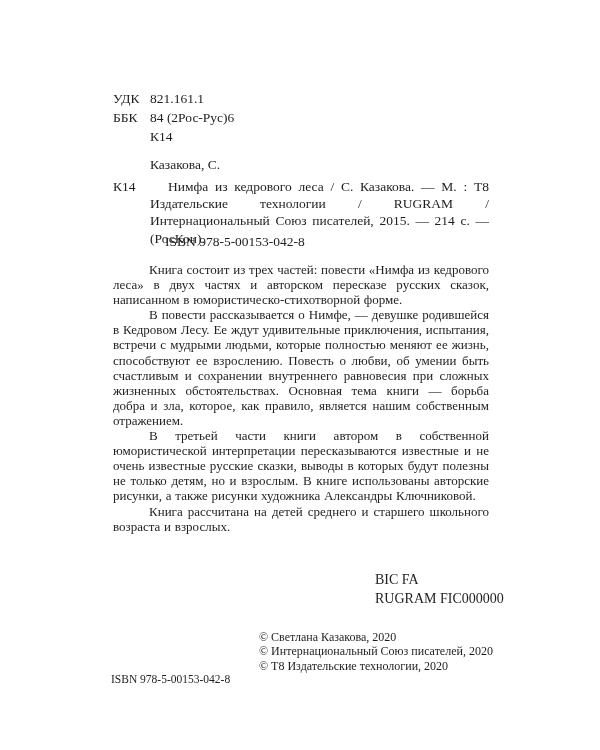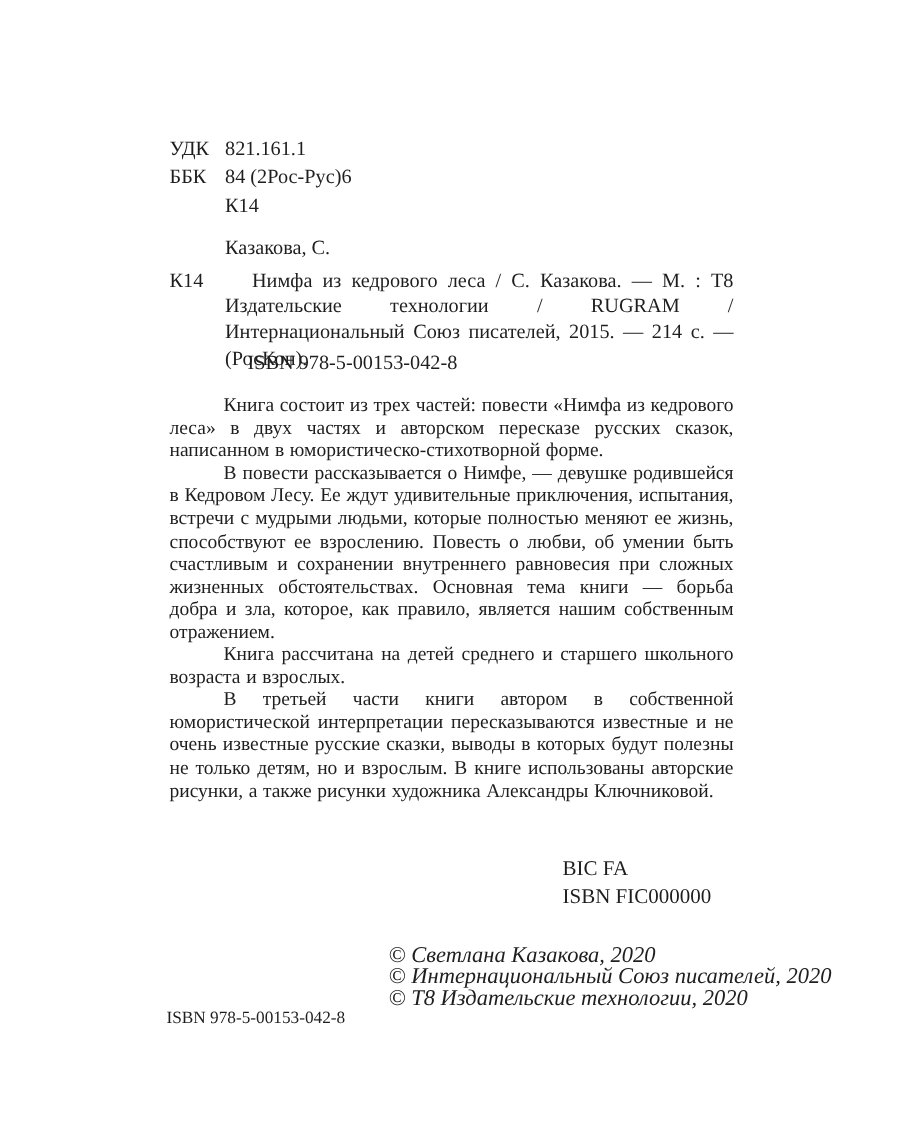--- a/index.html
+++ b/index.html
@@ -38,21 +38,21 @@
   .annotation { top: 262px; font-size: 13px; line-height: 15.1px; }
   .annotation p {
     text-align: justify; text-indent: 36px;
     word-spacing: 0.5px;
   }
 
   .compiler-line { top: 544px; margin-left: 55px; font-size: 13.5px; font-style: italic; }
 
   .bic-block { position: absolute; left: 375px; top: 571px; font-size: 14px; line-height: 18.5px; }
 
-  .copyright-block { position: absolute; left: 259px; top: 630px; font-size: 15px; line-height: 14.4px; font-style: italic; }
+  .copyright-block { position: absolute; left: 259px; top: 630px; font-size: 12px; line-height: 14.4px; }
 
   .isbn-bottom { position: absolute; left: 111px; top: 673px; font-size: 11.5px; }
 </style>
 </head>
 <body>
 
 <div class="page">
 
   <div class="main-col udk-block">
     <div class="udk-row">
@@ -71,28 +71,28 @@
   <div class="main-col citation-block">
     <span class="citation-code">К14</span>
     <div class="citation-text">Нимфа из кедрового леса / С. Казакова. — М. : Т8 Издательские технологии / RUGRAM / Интернациональный Союз писателей, 2015. — 214 с. — (РосКон).</div>
   </div>
 
   <div class="main-col isbn-top">ISBN 978-5-00153-042-8</div>
 
   <div class="main-col annotation">
     <p>Книга состоит из трех частей: повести «Нимфа из кедрового леса» в двух частях и авторском пересказе русских сказок, написанном в юмористическо-стихотворной форме.</p>
     <p>В повести рассказывается о Нимфе, — девушке родившейся в Кедровом Лесу. Ее ждут удивительные приключения, испытания, встречи с мудрыми людьми, которые полностью меняют ее жизнь, способствуют ее взрослению. Повесть о любви, об умении быть счастливым и сохранении внутреннего равновесия при сложных жизненных обстоятельствах. Основная тема книги — борьба добра и зла, которое, как правило, является нашим собственным отражением.</p>
+    <p>В третьей части книги автором в собственной юмористической интерпретации пересказываются известные и не очень известные русские сказки, выводы в которых будут полезны не только детям, но и взрослым. В книге использованы авторские рисунки, а также рисунки художника Александры Ключниковой.</p>
     <p>Книга рассчитана на детей среднего и старшего школьного возраста и взрослых.</p>
-    <p>В третьей части книги автором в собственной юмористической интерпретации пересказываются известные и не очень известные русские сказки, выводы в которых будут полезны не только детям, но и взрослым. В книге использованы авторские рисунки, а также рисунки художника Александры Ключниковой.</p>
   </div>
 
 
   <div class="bic-block">
     <div>BIC FA</div>
-    <div>ISBN FIC000000</div>
+    <div>RUGRAM FIC000000</div>
   </div>
 
   <div class="copyright-block">
     <div>© Светлана Казакова, 2020</div>
     <div>© Интернациональный Союз писателей, 2020</div>
     <div>© Т8 Издательские технологии, 2020</div>
   </div>
 
   <div class="isbn-bottom">ISBN 978-5-00153-042-8</div>
 

